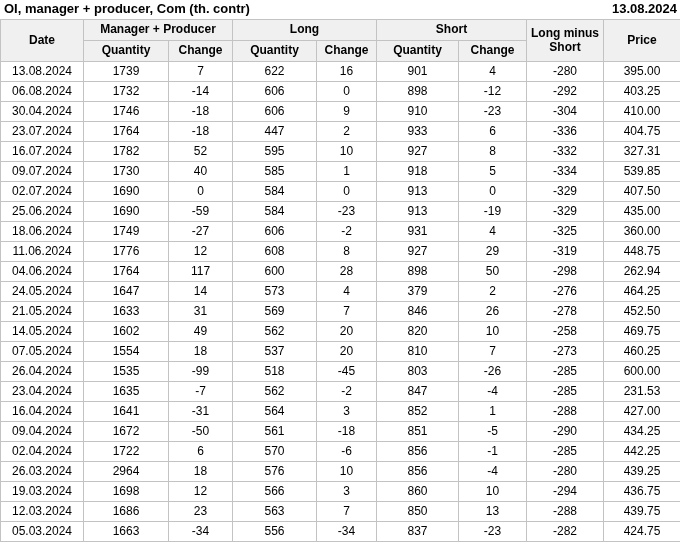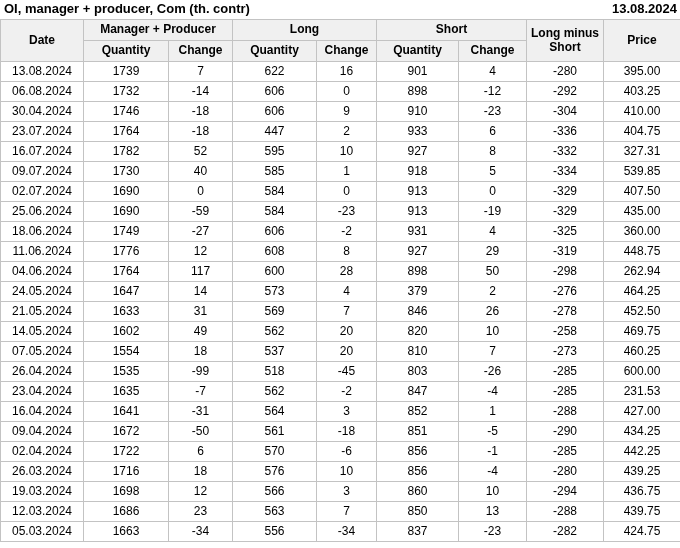--- a/index.html
+++ b/index.html
@@ -298,21 +298,21 @@
         <td class="pos">6</td>
         <td>570</td>
         <td class="neg">-6</td>
         <td>856</td>
         <td class="neg">-1</td>
         <td>-285</td>
         <td>442.25</td>
       </tr>
       <tr>
         <td>26.03.2024</td>
-        <td>1716</td>
+        <td>2964</td>
         <td class="pos">18</td>
         <td>576</td>
         <td class="pos">10</td>
         <td>856</td>
         <td class="neg">-4</td>
         <td>-280</td>
         <td>439.25</td>
       </tr>
       <tr>
         <td>19.03.2024</td>

